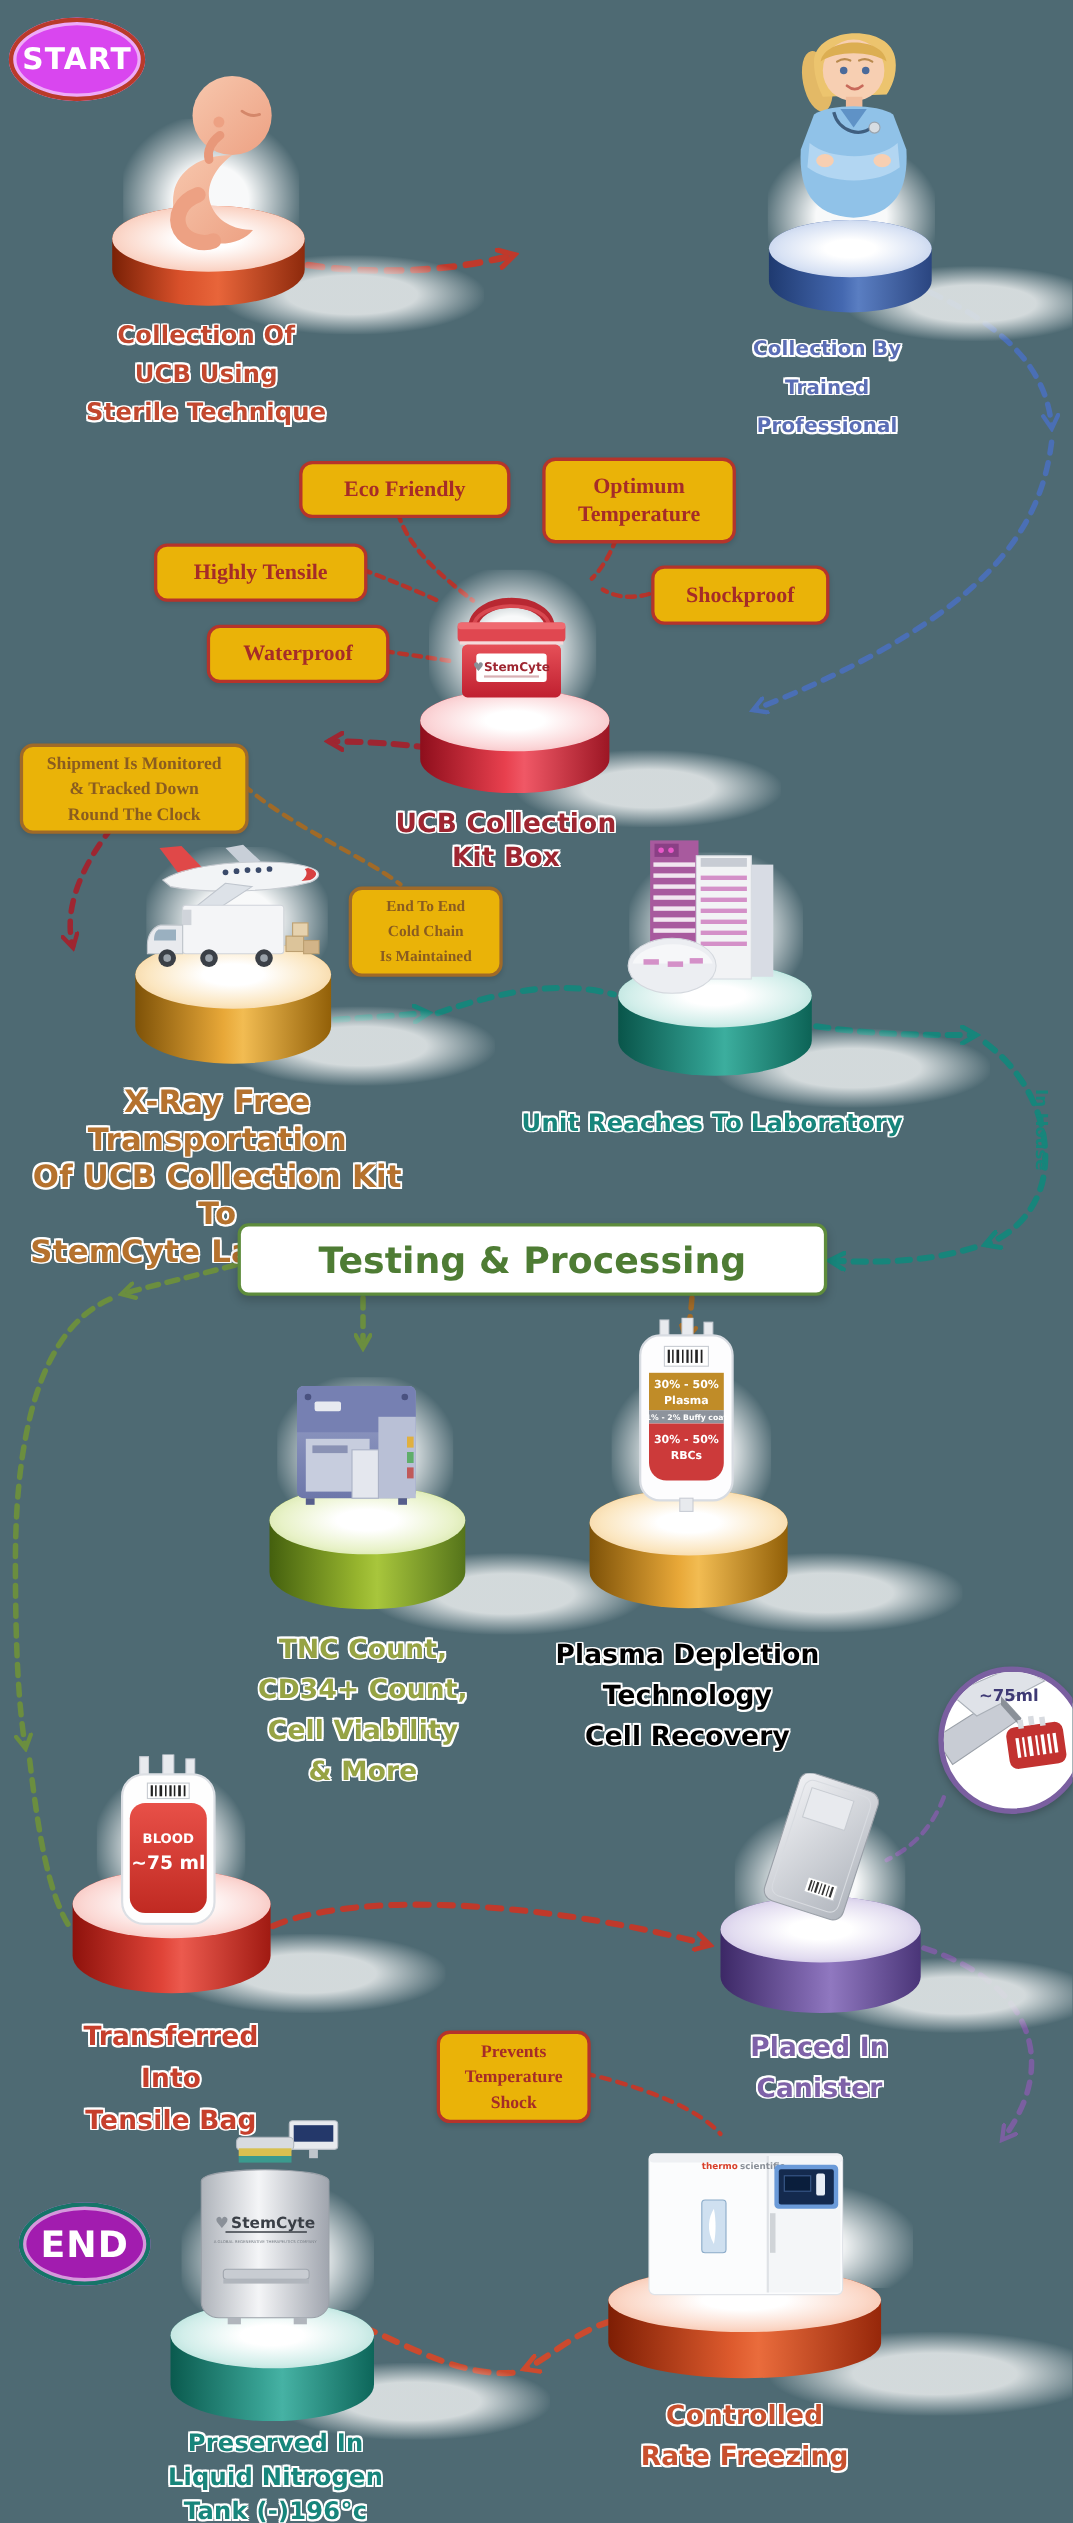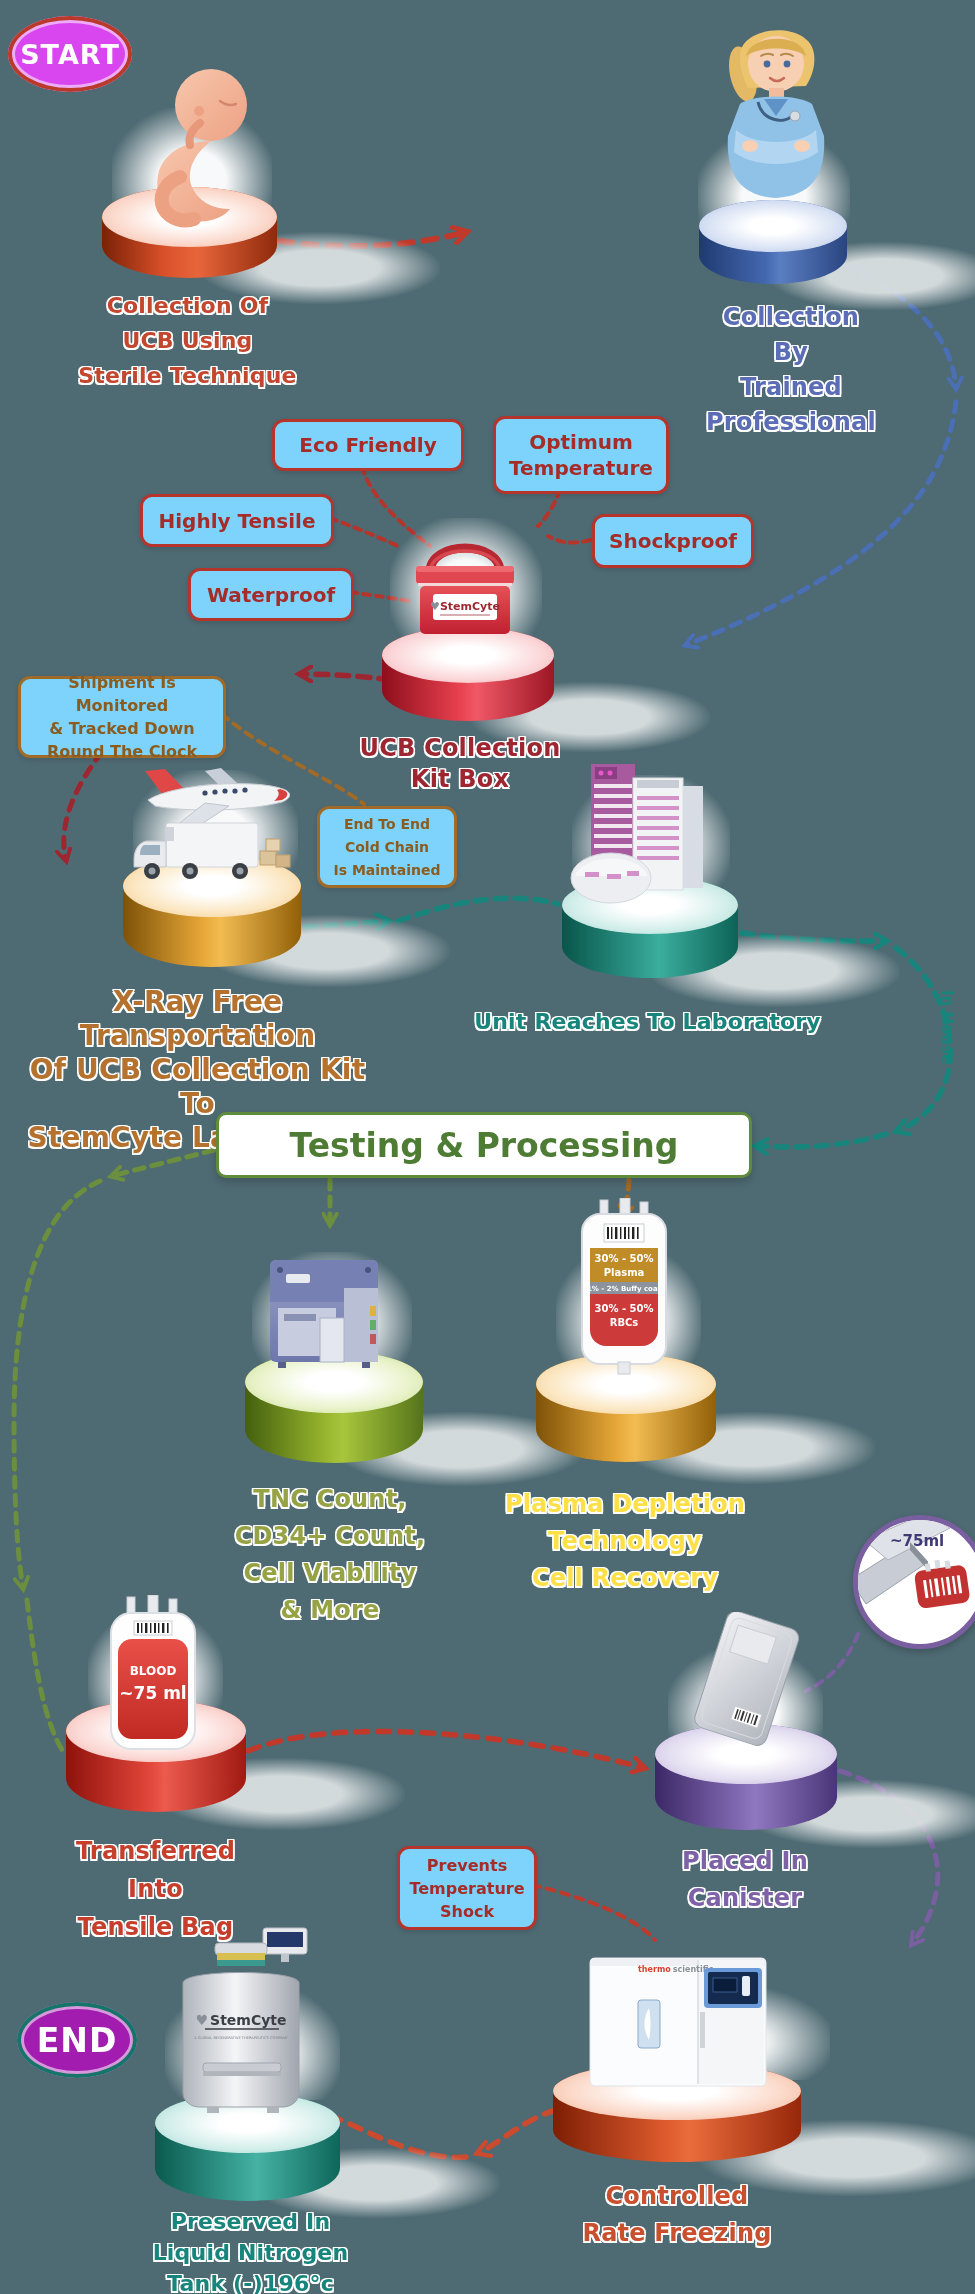--- a/index.html
+++ b/index.html
@@ -11,22 +11,22 @@
   .pshadow{position:absolute;z-index:1;background:radial-gradient(ellipse at 50% 50%,rgba(222,227,228,.92) 35%,rgba(222,227,228,0) 72%);}
   .glow{position:absolute;z-index:2;background:radial-gradient(ellipse at 50% 60%,rgba(255,255,255,.96) 30%,rgba(255,255,255,0) 75%);}
   .cyl{position:absolute;z-index:3;}
   .cyl-side{position:absolute;inset:0;}
   .cyl-top{position:absolute;left:0;right:0;top:0;border-radius:50%;}
   .item{position:absolute;z-index:4;}
   
   .caption{position:absolute;z-index:5;text-align:center;font-weight:bold;letter-spacing:.2px;
      text-shadow:-1.5px -1.5px 0 #fff,1.5px -1.5px 0 #fff,-1.5px 1.5px 0 #fff,1.5px 1.5px 0 #fff,0 -1.5px 0 #fff,0 1.5px 0 #fff,-1.5px 0 0 #fff,1.5px 0 0 #fff;}
   
-  .callout{position:absolute;z-index:6;background:#7dd3fc;border-radius:12px;text-align:center;font-weight:bold;
-     display:flex;flex-direction:column;justify-content:center;box-shadow:0 2px 5px rgba(0,0,0,.12);}
+  .callout{position:absolute;z-index:6;background:#eab308;border-radius:12px;text-align:center;font-weight:bold;
+     display:flex;flex-direction:column;justify-content:center;box-shadow:0 2px 5px rgba(0,0,0,.12);font-family:Liberation Serif, serif;}
   .callout.red{border:3px solid #b5342b;color:#a52c28;}
   .callout.brown{border:3px solid #a06a28;color:#8a5c20;}
   
   .badge{position:absolute;z-index:7;border-radius:50%;display:flex;align-items:center;justify-content:center;
      color:#fff;font-weight:bold;letter-spacing:1px;}
   #start-badge{background:#d946ef;box-shadow:inset 0 0 0 4px #b93a2a,inset 0 0 0 7px rgba(255,255,255,.55);font-size:27px;}
   #end-badge{background:#a21caf;box-shadow:inset 0 0 0 4px #167468,inset 0 0 0 7px rgba(255,255,255,.55);font-size:33px;}
   
   #banner{position:absolute;z-index:6;left:216px;top:1112px;width:530px;height:60px;background:#fff;
      border:3px solid #5e8c3c;border-radius:10px;display:flex;align-items:center;justify-content:center;
@@ -145,21 +145,21 @@
   <path d="M82,74 q7,6 14,0" stroke="#c86a5a" stroke-width="2.5" fill="none" stroke-linecap="round"></path>
   <rect x="81" y="84" width="15" height="13" fill="#f0bc9c"></rect>
   <path d="M52,100 C66,90 110,90 124,100 L136,132 C138,168 126,192 88,194 C50,192 38,168 40,132 Z" fill="#90c2e8"></path>
   <path d="M76,95 L88,112 L100,95 Z" fill="#5f92c6"></path>
   <path d="M70,98 C74,116 96,122 106,110" stroke="#3f5f80" stroke-width="3" fill="none"></path>
   <circle cx="107" cy="112" r="5" fill="#d8dde2" stroke="#9aa4ae"></circle>
   <path d="M48,126 C66,142 112,142 128,126 L130,148 C110,164 66,164 46,148 Z" fill="#b2d6f2"></path>
   <ellipse cx="62" cy="142" rx="8" ry="6" fill="#f7cfb2"></ellipse>
     <ellipse cx="114" cy="142" rx="8" ry="6" fill="#f7cfb2"></ellipse>
 </svg>
-<div class="caption" style="left:702px;top:300px;width:178px;font-size:24px;line-height:35px;color:#5a6db5">
+<div class="caption" style="left:663px;top:300px;width:178px;font-size:18px;line-height:35px;color:#5a6db5">
   <div>Collection By</div>
   <div>Trained</div>
   <div>Professional</div>
 </div>
 
 <div class="callout red" style="left:272px;top:419px;width:186px;height:46px;font-size:20px">
     <div>Eco Friendly</div>
   </div>
 <div class="callout red" style="left:493px;top:416px;width:170px;height:72px;font-size:20px;line-height:26px">
   <div>Optimum</div>
@@ -361,21 +361,21 @@
   <rect x="20" y="50" width="68" height="34" fill="#c08c28"></rect>
   <text x="54" y="64" text-anchor="middle" font-size="10" font-weight="bold" fill="#ffffff">30% - 50%</text>
   <text x="54" y="78" text-anchor="middle" font-size="10" font-weight="bold" fill="#ffffff">Plasma</text>
   <rect x="20" y="84" width="68" height="12" fill="#8d939c"></rect>
   <text x="54" y="93" text-anchor="middle" font-size="7" font-weight="bold" fill="#ffffff">1% - 2% Buffy coat</text>
   <path d="M20,96 h68 v36 a16,16 0 0 1 -16,16 h-36 a16,16 0 0 1 -16,-16 Z" fill="#cc3a3a"></path>
   <text x="54" y="114" text-anchor="middle" font-size="10" font-weight="bold" fill="#ffffff">30% - 50%</text>
   <text x="54" y="128" text-anchor="middle" font-size="10" font-weight="bold" fill="#ffffff">RBCs</text>
   <rect x="48" y="164" width="12" height="12" fill="#e8eaee" stroke="#c8ccd4"></rect>
 </svg>
-<div class="caption" style="left:440px;top:1486px;width:370px;font-size:24px;line-height:37px;color:#fde047">
+<div class="caption" style="left:440px;top:1486px;width:370px;font-size:24px;line-height:37px;color:#000000">
   <div>Plasma Depletion</div>
   <div>Technology</div>
   <div>Cell Recovery</div>
 </div>
 
 <div id="inset-circle">
   <svg width="114" height="114" viewBox="0 0 114 114">
     <path d="M-8,60 L52,22 L70,42 L8,84 Z" fill="#c8ccd4" stroke="#9aa0a8"></path>
     <path d="M6,20 L66,-6 L92,8 L30,40 Z" fill="#dfe2e8" stroke="#aab0b8"></path>
     <path d="M52,22 L70,42 L70,50 L52,30 Z" fill="#8a9098"></path>

